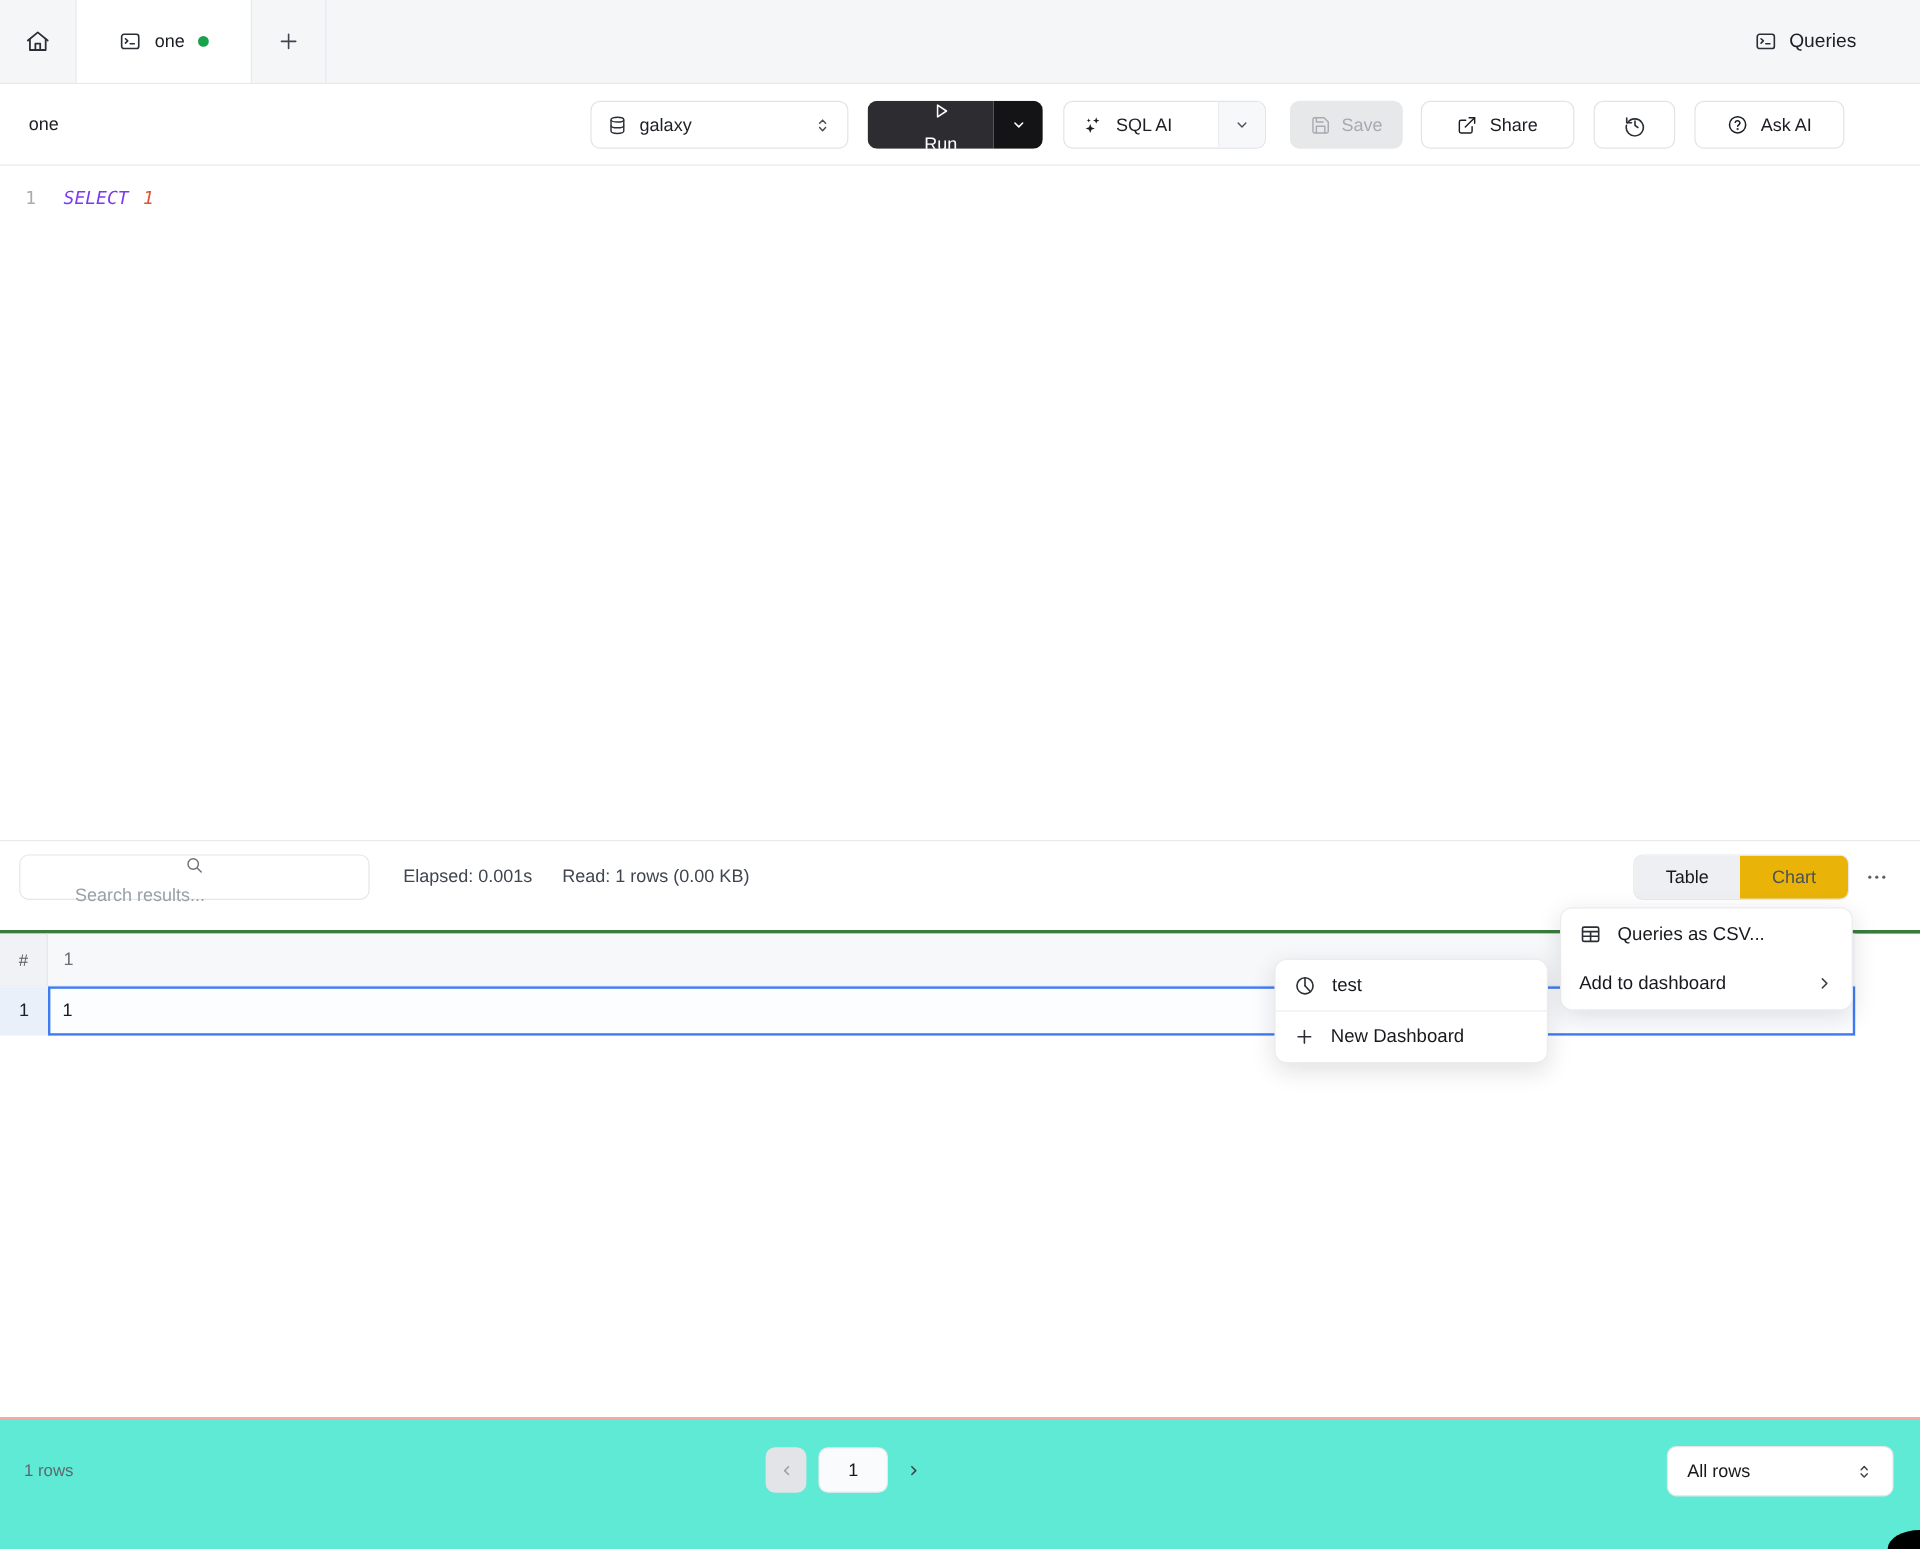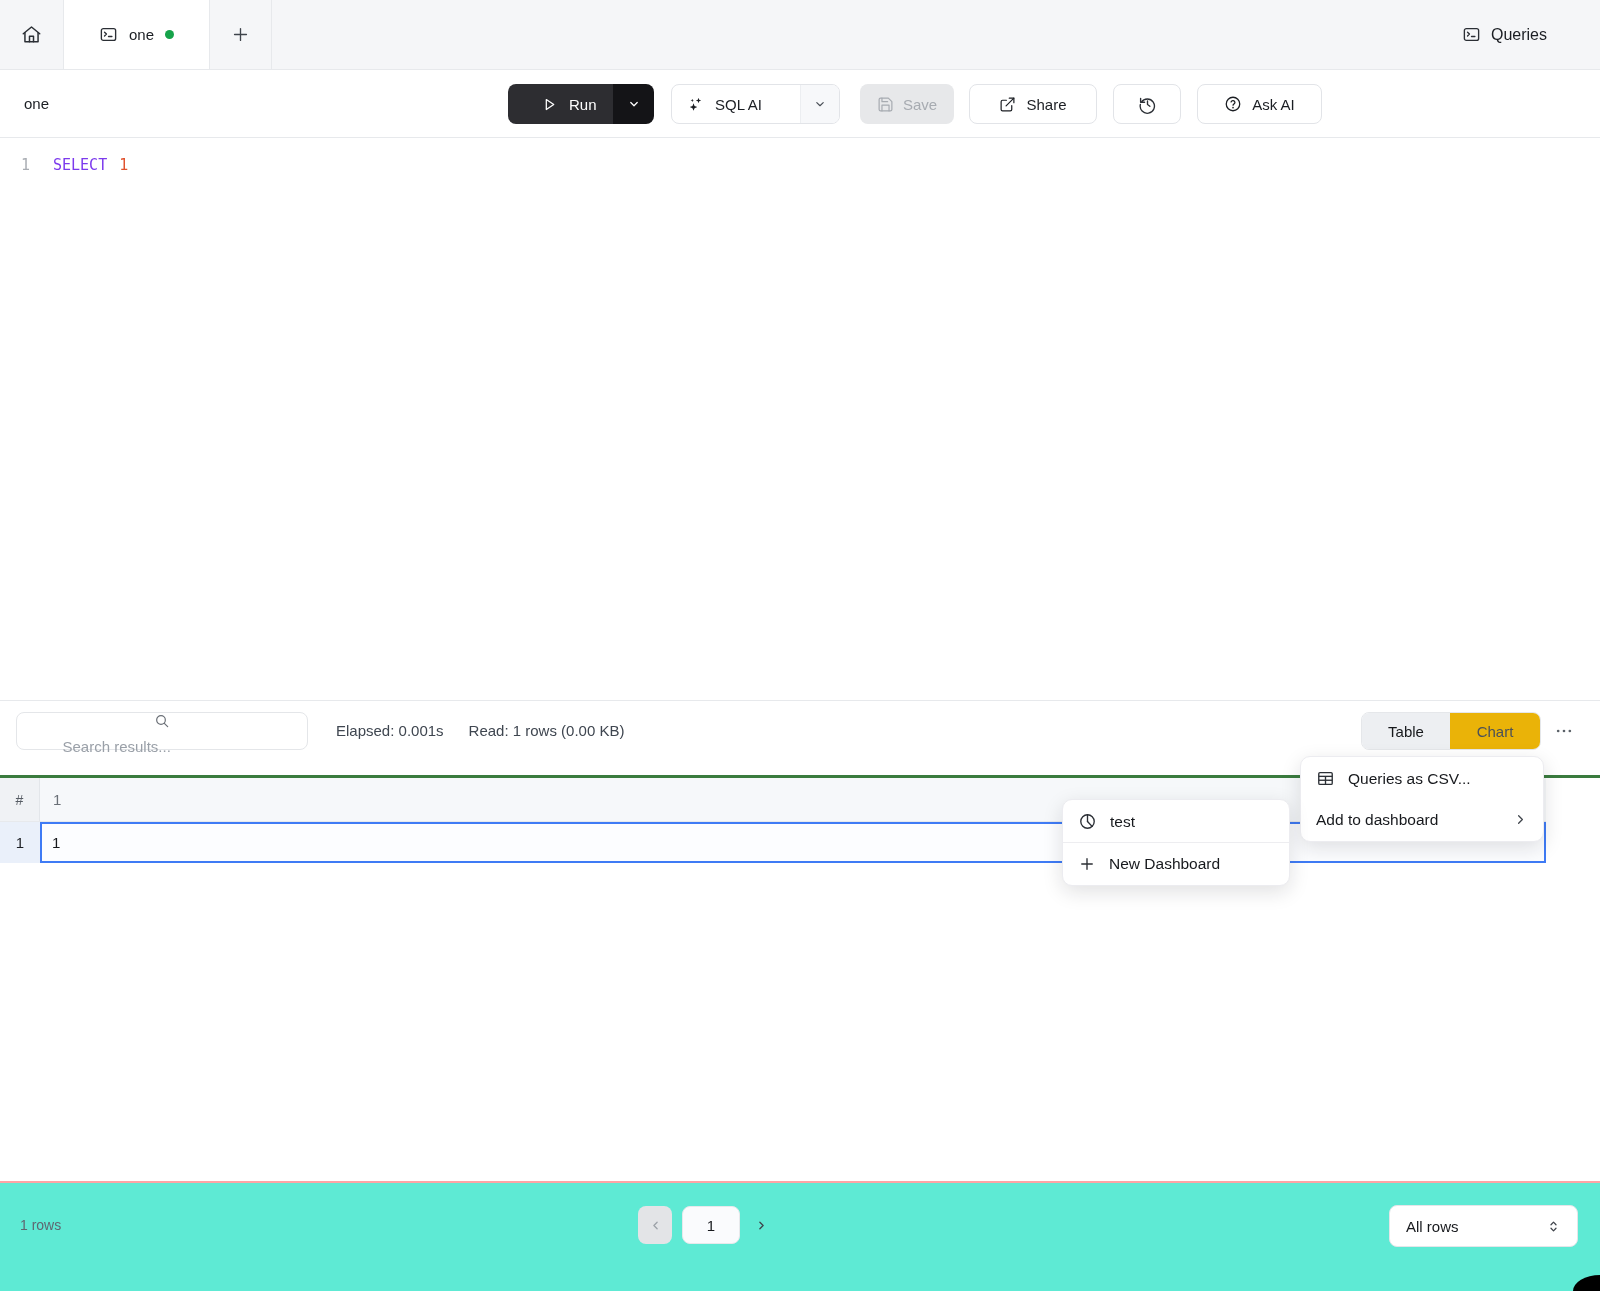--- a/index.html
+++ b/index.html
@@ -18,35 +18,35 @@
   .queries-btn { margin-left:auto; margin-right:53px; display:flex; align-items:center; gap:10px; font-size:16px; color:#1b1e23; cursor:pointer; }
 
   
   .toolbar { position:relative; height:68px; background:#fff; border-bottom:1px solid #e7e9ec; display:flex; align-items:center; }
   .qtitle { position:absolute; left:24px; font-size:15px; color:#1b1e23; }
   .controls { position:absolute; left:492px; top:14px; display:flex; align-items:center; height:40px; }
   .btn { display:flex; align-items:center; height:40px; border:1px solid #e2e4e8; border-radius:8px; background:#fff; font-size:15px; color:#1b1e23; cursor:pointer; }
   .db-select { width:215px; padding:0 13px; gap:10px; }
   .db-select .updown { margin-left:auto; }
   .run-group { display:flex; margin-left:16px; height:40px; border-radius:8px; overflow:hidden; }
-  .run-main { display:flex; align-items:center; gap:11px; background:#2d2d31; color:#fff; width:105px; padding-left:33px; font-size:15px; cursor:pointer; }
+  .run-main { display:flex; align-items:center; gap:11px; background:#2d2d31; color:#fff; width:105px; padding-left:17px; font-size:15px; cursor:pointer;flex-direction:column; }
   .run-chev { display:flex; align-items:center; justify-content:center; width:41px; background:#141417; color:#fff; cursor:pointer; }
   .sqlai-group { display:flex; margin-left:17px; height:40px; border:1px solid #e2e4e8; border-radius:8px; overflow:hidden; background:#fff; }
   .sqlai-main { display:flex; align-items:center; gap:10px; padding:0 14px; width:128px; font-size:15px; cursor:pointer; }
   .sqlai-chev { display:flex; align-items:center; justify-content:center; width:39px; background:#f7f8fa; border-left:1px solid #eceef1; color:#4a4f56; cursor:pointer; }
   .save-btn { margin-left:20px; width:94px; justify-content:center; gap:9px; background:#e7e8ea; border:none; color:#a7abb1; cursor:default; }
   .share-btn { margin-left:15px; width:128px; justify-content:center; gap:10px; }
   .history-btn { margin-left:16px; width:68px; justify-content:center; color:#2b2f35; }
   .askai-btn { margin-left:16px; width:125px; justify-content:center; gap:10px; }
 
   
   .editor { height:562px; background:#fff; padding-top:15px; font-family:"DejaVu Sans Mono", monospace; font-size:15px; }
   .code-line { display:flex; align-items:center; height:24px; }
   .ln { width:30px; text-align:right; color:#a9adb3; }
-  .code { margin-left:23px; }
+  .code { margin-left:23px;font-style:italic; }
   .tok-kw { color:#7c3aed; }
   .tok-num { color:#e0532f; margin-left:12px; }
 
   
   .results-bar { height:75px; border-top:1px solid #e7e9ec; background:#fff; display:flex; align-items:flex-start; padding:11px 26px 0 16px; }
   .search-box { display:flex; align-items:center; width:292px; height:38px; border:1px solid #e4e6e9; border-radius:8px; padding:0 12px; gap:9px; color:#8d939b; background:#fff;flex-direction:column; }
   .search-box input { border:none; outline:none; flex:1; font-size:15px; font-family:"Liberation Sans", sans-serif; color:#3f4650; background:transparent; }
   .search-box input::placeholder { color:#9aa0a8; }
   .stat { font-size:15px; color:#3f4650; margin-left:28px; line-height:38px; }
   .stat + .stat { margin-left:25px; }
@@ -132,20 +132,36 @@
         </svg>
       </span>
       <span>Queries</span>
     </div>
   </div>
 
   <div class="toolbar">
     <div class="qtitle">one</div>
     <div class="controls">
 
+      <div class="btn db-select">
+        <span class="mi-icon">
+          <svg width="17" height="17" viewBox="0 0 24 24" fill="none" stroke="currentColor" stroke-width="1.7">
+            <ellipse cx="12" cy="5.3" rx="7.5" ry="2.8"></ellipse>
+              <path d="M4.5 5.3v6.7c0 1.55 3.36 2.8 7.5 2.8s7.5-1.25 7.5-2.8V5.3"></path>
+              <path d="M4.5 12v6.7c0 1.55 3.36 2.8 7.5 2.8s7.5-1.25 7.5-2.8V12"></path>
+          </svg>
+        </span>
+        <span>galaxy</span>
+        <span class="updown">
+          <svg width="15" height="15" viewBox="0 0 24 24" fill="none" stroke="#4a4f56" stroke-width="2" stroke-linecap="round" stroke-linejoin="round">
+              <path d="M8 9.2 12 5l4 4.2"></path>
+              <path d="M8 14.8 12 19l4-4.2"></path>
+            </svg>
+        </span>
+      </div>
 
       <div class="run-group">
         <div class="run-main">
           <span>
             <svg width="17" height="17" viewBox="0 0 24 24" fill="none" stroke="currentColor" stroke-width="1.8" stroke-linejoin="round">
                 <path d="M7.5 5 18 12 7.5 19z"></path>
               </svg>
           </span>
           <span>Run</span>
         </div>

